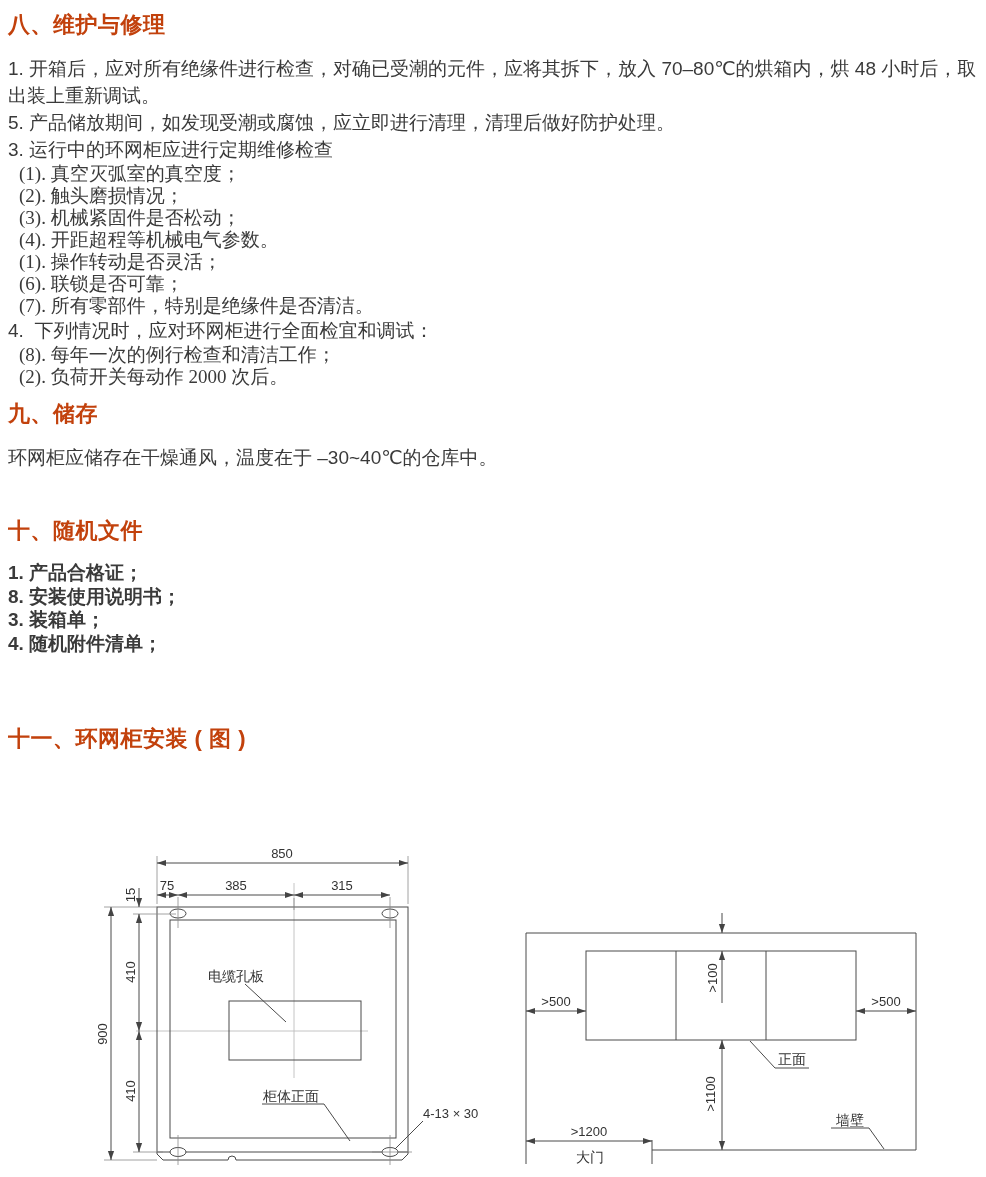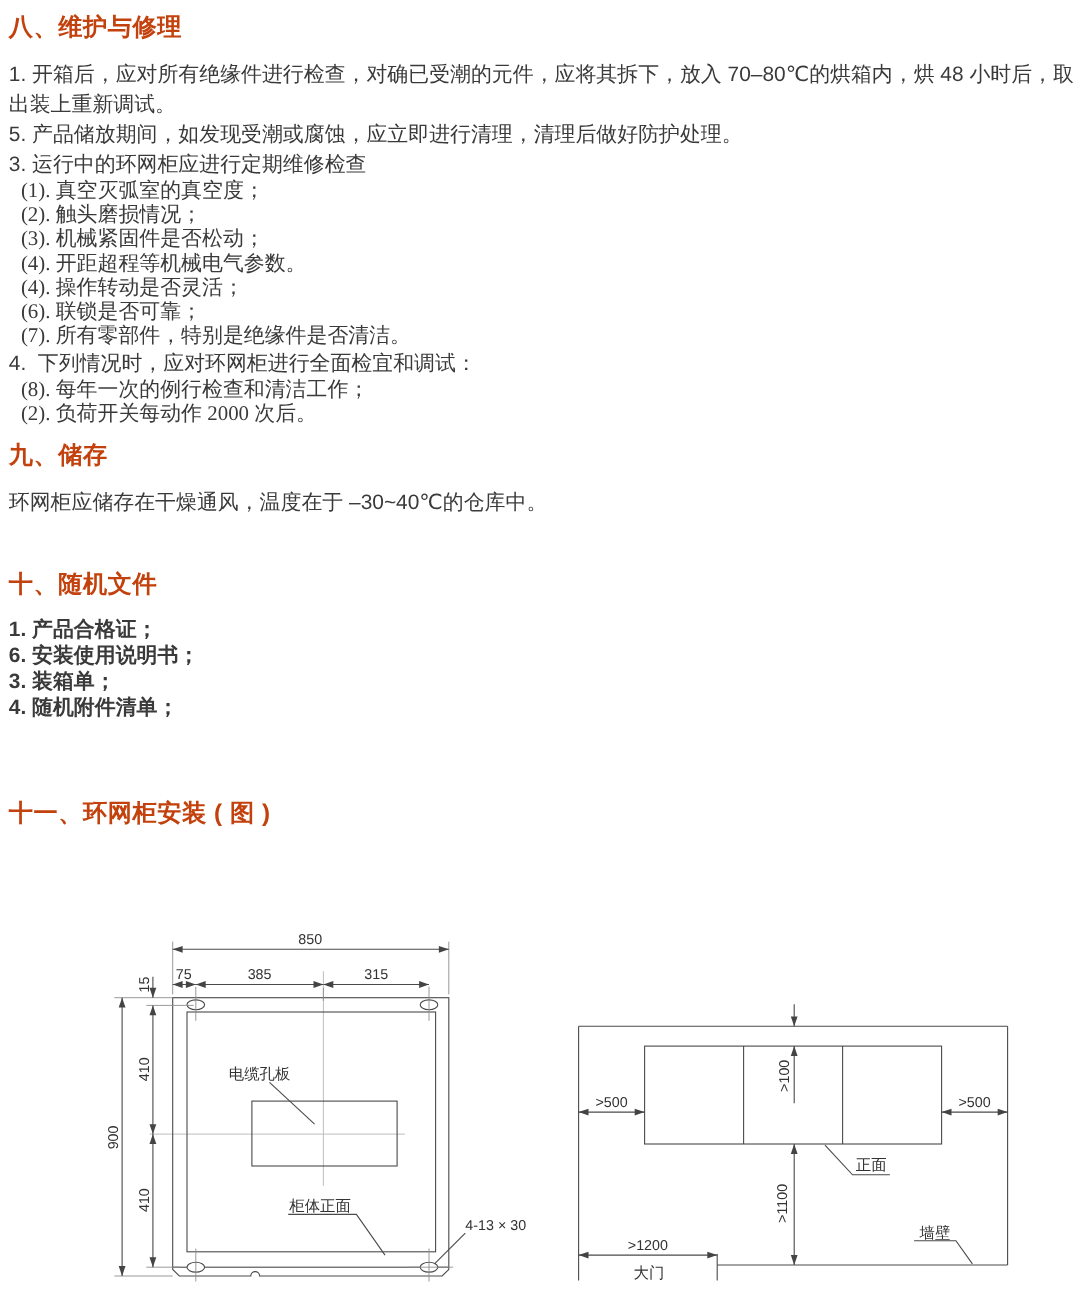--- a/index.html
+++ b/index.html
@@ -32,37 +32,37 @@
 
 <div class="sec" style="top:10px">
   <h1 class="title">八、维护与修理</h1>
   <p class="ln">1. 开箱后，应对所有绝缘件进行检查，对确已受潮的元件，应将其拆下，放入 70–80℃的烘箱内，烘 48 小时后，取出装上重新调试。</p>
   <p class="ln">5. 产品储放期间，如发现受潮或腐蚀，应立即进行清理，清理后做好防护处理。</p>
   <p class="ln">3. 运行中的环网柜应进行定期维修检查</p>
   <p class="ln sub">(1). 真空灭弧室的真空度；</p>
   <p class="ln sub">(2). 触头磨损情况；</p>
   <p class="ln sub">(3). 机械紧固件是否松动；</p>
   <p class="ln sub">(4). 开距超程等机械电气参数。</p>
-  <p class="ln sub">(4). 操作转动是否灵活；</p>
+  <p class="ln sub">(1). 操作转动是否灵活；</p>
   <p class="ln sub">(6). 联锁是否可靠；</p>
   <p class="ln sub">(7). 所有零部件，特别是绝缘件是否清洁。</p>
   <p class="ln">4.  下列情况时，应对环网柜进行全面检宜和调试：</p>
   <p class="ln sub">(8). 每年一次的例行检查和清洁工作；</p>
   <p class="ln sub">(2). 负荷开关每动作 2000 次后。</p>
 </div>
 
 <div class="sec" style="top:399px">
   <h1 class="title">九、储存</h1>
   <p class="ln">环网柜应储存在干燥通风，温度在于 –30~40℃的仓库中。</p>
 </div>
 
 <div class="sec" style="top:516px">
   <h1 class="title">十、随机文件</h1>
   <p class="ln doc">1. 产品合格证；</p>
-  <p class="ln doc">6. 安装使用说明书；</p>
+  <p class="ln doc">8. 安装使用说明书；</p>
   <p class="ln doc">3. 装箱单；</p>
   <p class="ln doc">4. 随机附件清单；</p>
 </div>
 
 <div class="sec" style="top:724px">
   <h1 class="title">十一、环网柜安装 ( 图 )</h1>
 </div>
 
 <svg id="figure" width="986" height="339" viewBox="0 0 986 339">
   <defs>

